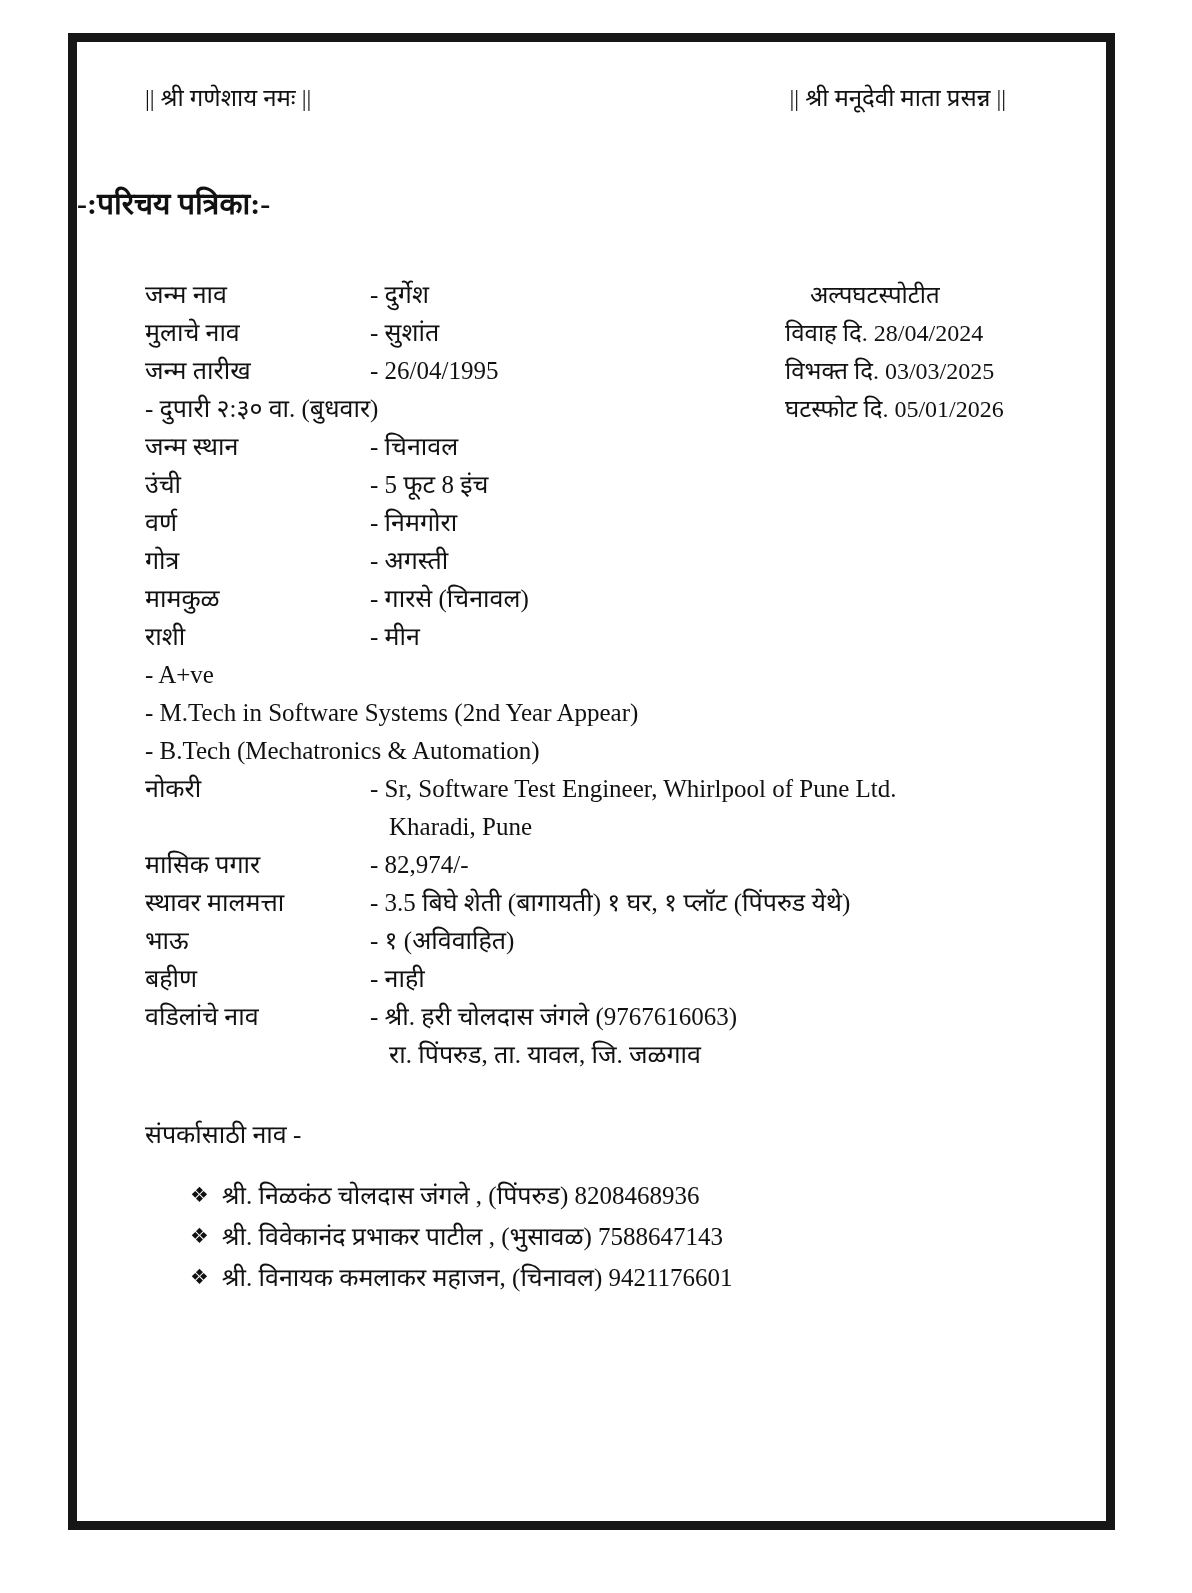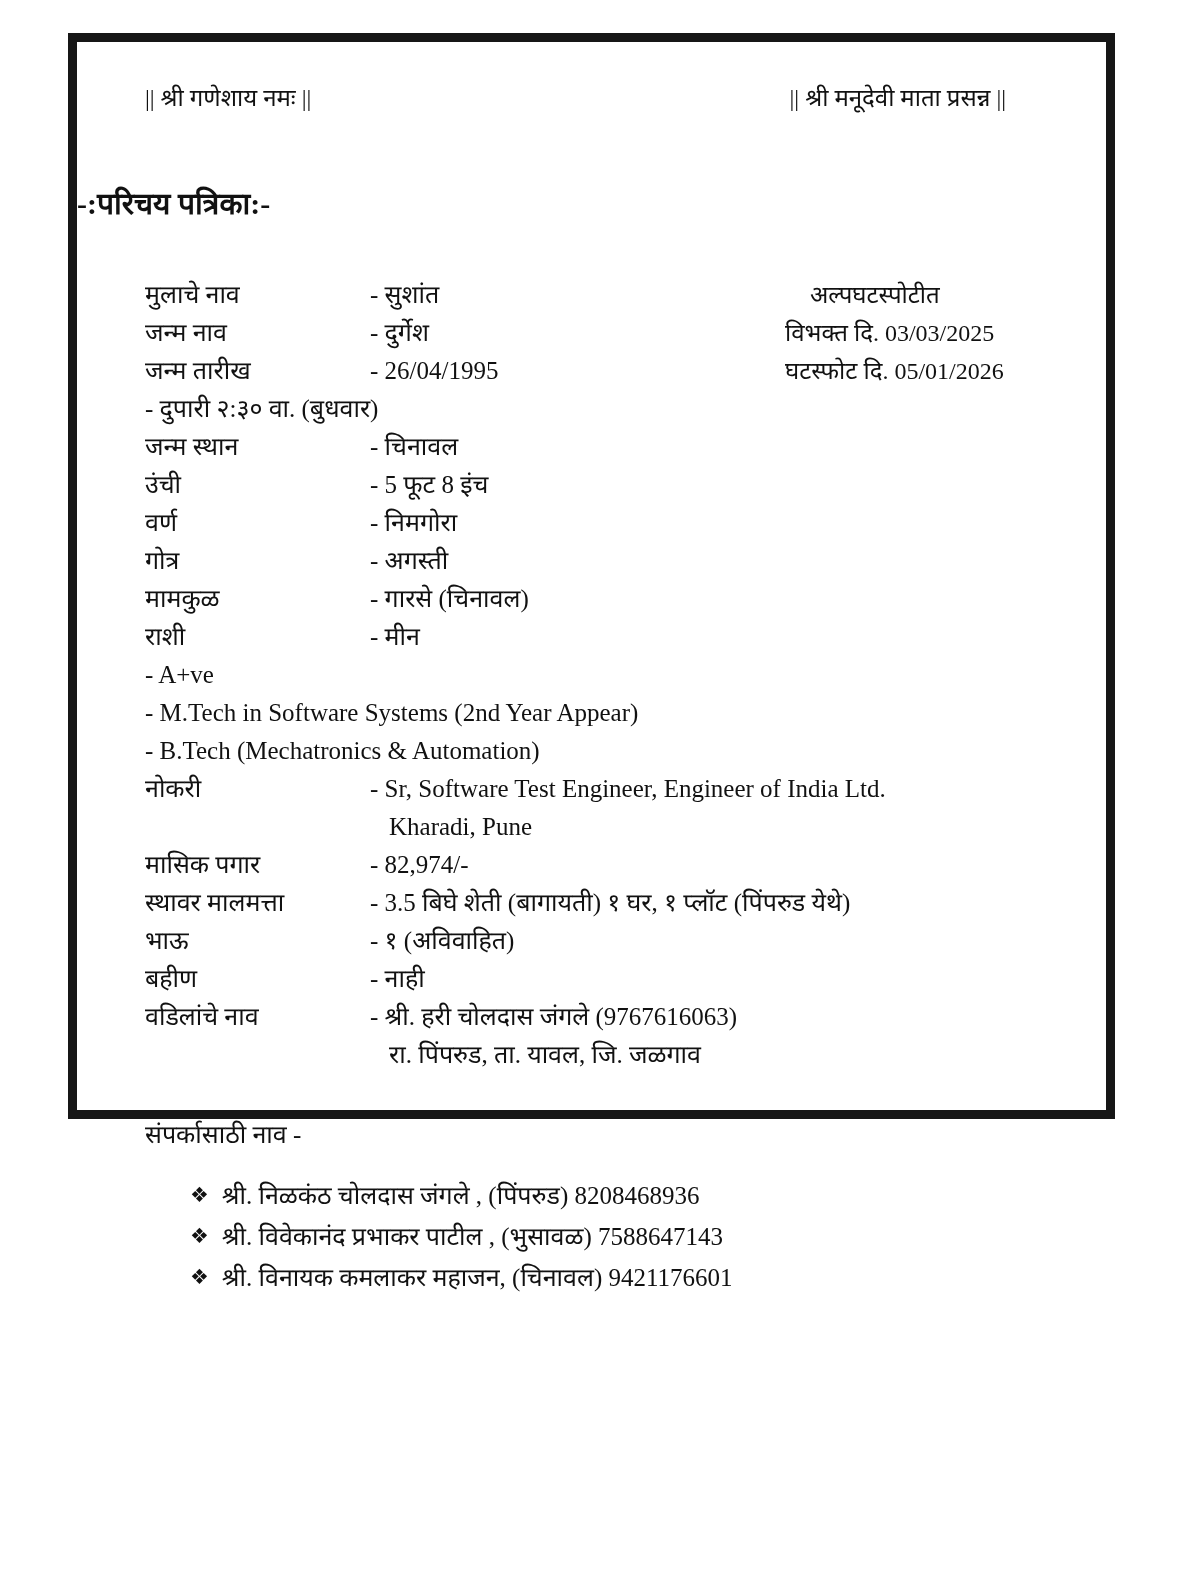--- a/index.html
+++ b/index.html
@@ -11,21 +11,21 @@
   html,body{
     width:1192px; height:1593px;
     background:var(--bg);
     color:var(--ink);
     font-family:"Liberation Serif","DejaVu Sans",serif;
     overflow:hidden;
   }
   .canvas{ position:relative; width:1192px; height:1593px; }
   .page-border{
     position:absolute; left:68px; top:33px;
-    width:1047px; height:1086px;
+    width:1047px; height:1497px;
     border:9px solid var(--border);
     background:var(--bg);
   }
   .masthead{
     position:absolute; top:40px; left:0; right:0;
     display:flex; justify-content:space-between;
     padding:0 100px 0 68px;
     font-size:24px; line-height:32px;
     white-space:nowrap;
   }
@@ -63,29 +63,29 @@
 
     <div class="masthead">
       <span>|| श्री गणेशाय नमः ||</span>
       <span>|| श्री मनूदेवी माता प्रसन्न ||</span>
     </div>
 
     <div class="doc-title">-:परिचय पत्रिका:-</div>
 
     <div class="details" id="details">
         <div class="detail-row">
+          <div class="detail-label">जन्म नाव</div>
+          <div class="detail-value">
+            <div class="vline">- दुर्गेश</div>
+          </div>
+        </div>
+        <div class="detail-row">
           <div class="detail-label">मुलाचे नाव</div>
           <div class="detail-value">
             <div class="vline">- सुशांत</div>
-          </div>
-        </div>
-        <div class="detail-row">
-          <div class="detail-label">जन्म नाव</div>
-          <div class="detail-value">
-            <div class="vline">- दुर्गेश</div>
           </div>
         </div>
         <div class="detail-row">
           <div class="detail-label">जन्म तारीख</div>
           <div class="detail-value">
             <div class="vline">- 26/04/1995</div>
           </div>
         </div>
         <div class="detail-row">
           <div class="detail-value">
@@ -135,21 +135,21 @@
         </div>
         <div class="detail-row">
           <div class="detail-value">
             <div class="vline">- M.Tech in Software Systems (2nd Year Appear)</div>
             <div class="vline">- B.Tech (Mechatronics &amp; Automation)</div>
           </div>
         </div>
         <div class="detail-row">
           <div class="detail-label">नोकरी</div>
           <div class="detail-value">
-            <div class="vline">- Sr, Software Test Engineer, Engineer of India Ltd.</div>
+            <div class="vline">- Sr, Software Test Engineer, Whirlpool of Pune Ltd.</div>
             <div class="vline cont">Kharadi, Pune</div>
           </div>
         </div>
         <div class="detail-row">
           <div class="detail-label">मासिक पगार</div>
           <div class="detail-value">
             <div class="vline">- 82,974/-</div>
           </div>
         </div>
         <div class="detail-row">
@@ -174,20 +174,21 @@
           <div class="detail-label">वडिलांचे नाव</div>
           <div class="detail-value">
             <div class="vline">- श्री. हरी चोलदास जंगले (9767616063)</div>
             <div class="vline cont">रा. पिंपरुड, ता. यावल, जि. जळगाव</div>
           </div>
         </div>
       </div>
 
     <div class="status-block" id="status">
         <div class="status-line first">अल्पघटस्पोटीत</div>
+        <div class="status-line">विवाह दि. 28/04/2024</div>
         <div class="status-line">विभक्त दि. 03/03/2025</div>
         <div class="status-line">घटस्फोट दि. 05/01/2026</div>
       </div>
 
     <div class="contacts">
       <div>संपर्कासाठी नाव -</div>
       <ul class="contact-list" id="contact-list">
           <li class="contact-item"><span class="bullet-icon">❖</span><span>श्री. निळकंठ चोलदास जंगले , (पिंपरुड) 8208468936</span></li>
           <li class="contact-item"><span class="bullet-icon">❖</span><span>श्री. विवेकानंद प्रभाकर पाटील , (भुसावळ) 7588647143</span></li>
           <li class="contact-item"><span class="bullet-icon">❖</span><span>श्री. विनायक कमलाकर महाजन, (चिनावल) 9421176601</span></li>

